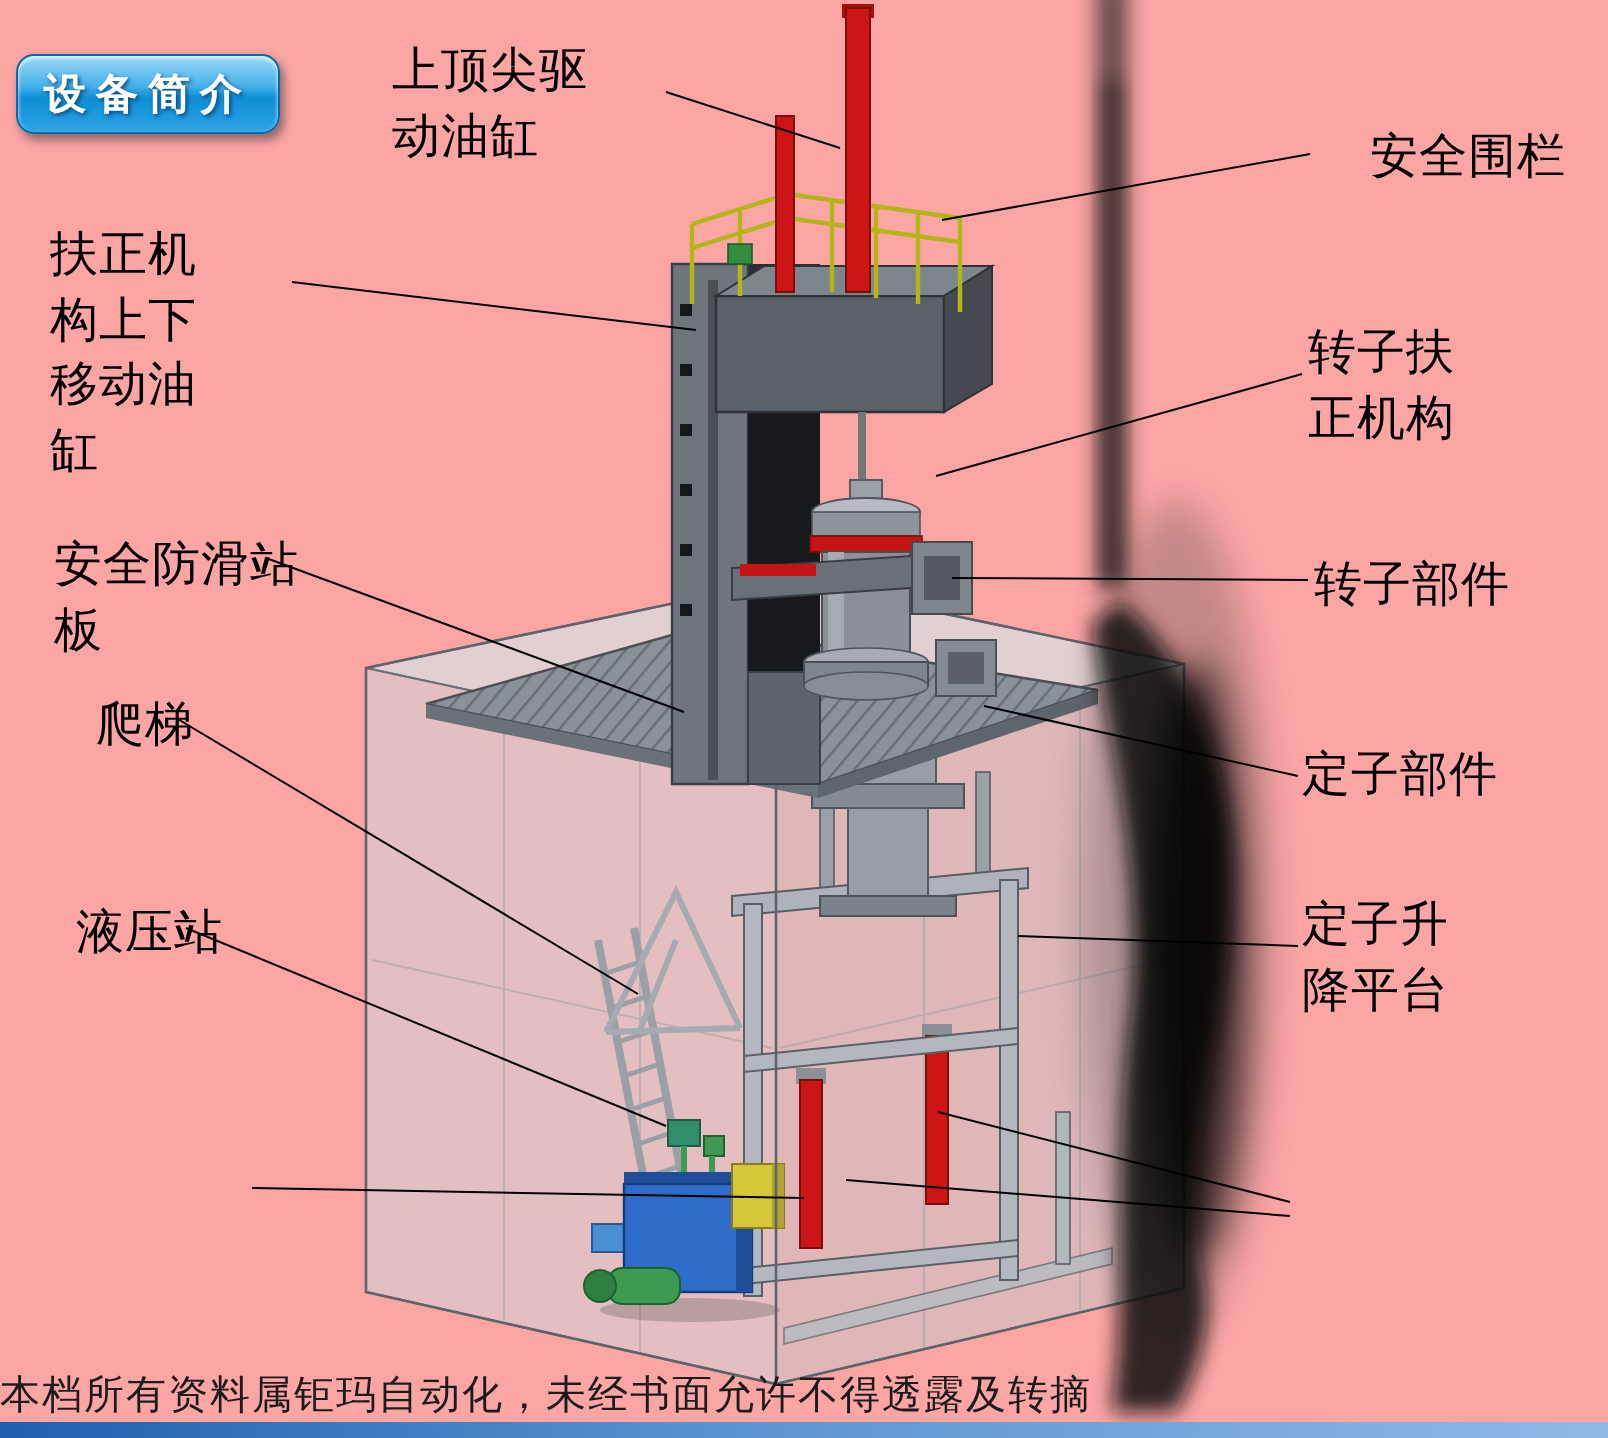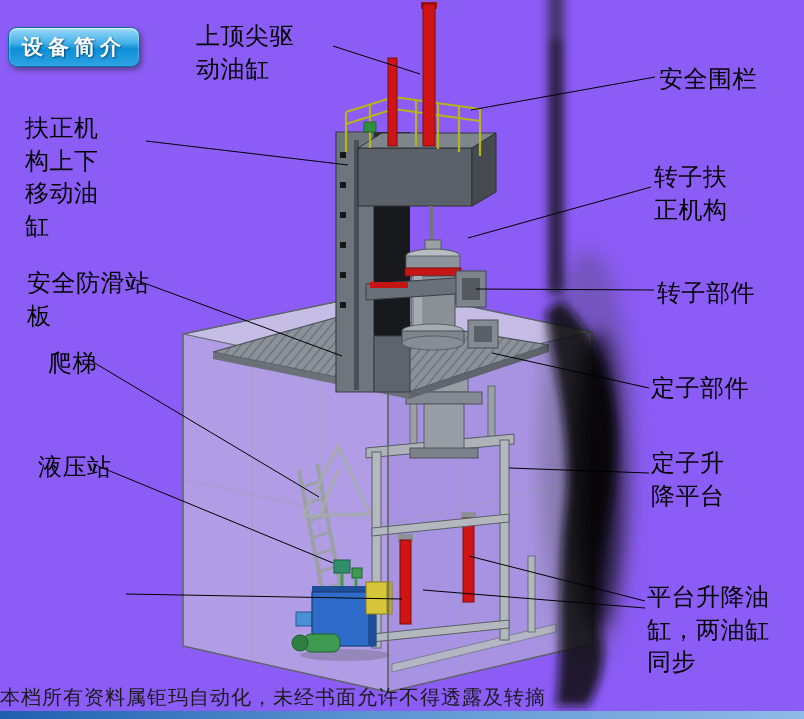--- a/index.html
+++ b/index.html
@@ -1,16 +1,16 @@
 <!DOCTYPE html>
 <html><head>
 <meta charset="utf-8">
 <style>
   html,body{margin:0;padding:0;background:#fff;}
-  .stage{position:relative;width:804px;height:719px;background:#8b5cf6;overflow:hidden;
+  .stage{position:relative;width:804px;height:719px;background:#fca5a5;overflow:hidden;
          font-family:"Liberation Serif",serif;}
   .machine-svg{position:absolute;left:0;top:0;}
   .callout{position:absolute;font-size:24px;line-height:1.36;color:#000;letter-spacing:.5px;
            word-break:break-all;}
   .badge{position:absolute;left:8px;top:27px;width:130px;height:38px;display:flex;
          align-items:center;justify-content:center;border-radius:9px;border:1px solid #0c6aa6;
          background:linear-gradient(180deg,#9ad8f8 0%,#45b1ea 40%,#0e8ed6 55%,#2da3e4 100%);
          box-shadow:2px 3px 5px rgba(40,40,40,.5), inset 0 1px 2px rgba(255,255,255,.85);
          color:#fff;font-size:21px;font-weight:bold;letter-spacing:5px;
          text-shadow:1px 1px 2px rgba(0,60,110,.85);font-family:"Liberation Sans",sans-serif;}
@@ -216,26 +216,25 @@
       <line x1="645" y1="601" x2="469" y2="556"></line>
       <line x1="645" y1="608" x2="423" y2="590"></line>
     </g>
   </svg>
 
   <div class="badge">
     <span>设备简介</span>
   </div>
 
   <div class="callout" style="left:196px;top:20px;width:118px;">上顶尖驱动油缸</div>
-  <div class="callout" style="left:659px;top:63px;">安全围栏</div>
+  <div class="callout" style="left:685px;top:63px;">安全围栏</div>
   <div class="callout" style="left:25px;top:112px;width:95px;">扶正机构上下移动油缸</div>
   <div class="callout" style="left:27px;top:267px;width:130px;">安全防滑站板</div>
   <div class="callout" style="left:654px;top:161px;width:95px;">转子扶正机构</div>
   <div class="callout" style="left:657px;top:277px;">转子部件</div>
   <div class="callout" style="left:48px;top:347px;">爬梯</div>
   <div class="callout" style="left:651px;top:372px;">定子部件</div>
   <div class="callout" style="left:38px;top:451px;">液压站</div>
   <div class="callout" style="left:651px;top:447px;width:95px;">定子升降平台</div>
-  <div class="callout" style="left:647px;top:581px;width:132px;">平台升降油缸，两油缸同步</div>
 
   <div class="footer">本档所有资料属钜玛自动化，未经书面允许不得透露及转摘</div>
   <div class="bottombar"></div>
 </div>
 
 </body></html>

